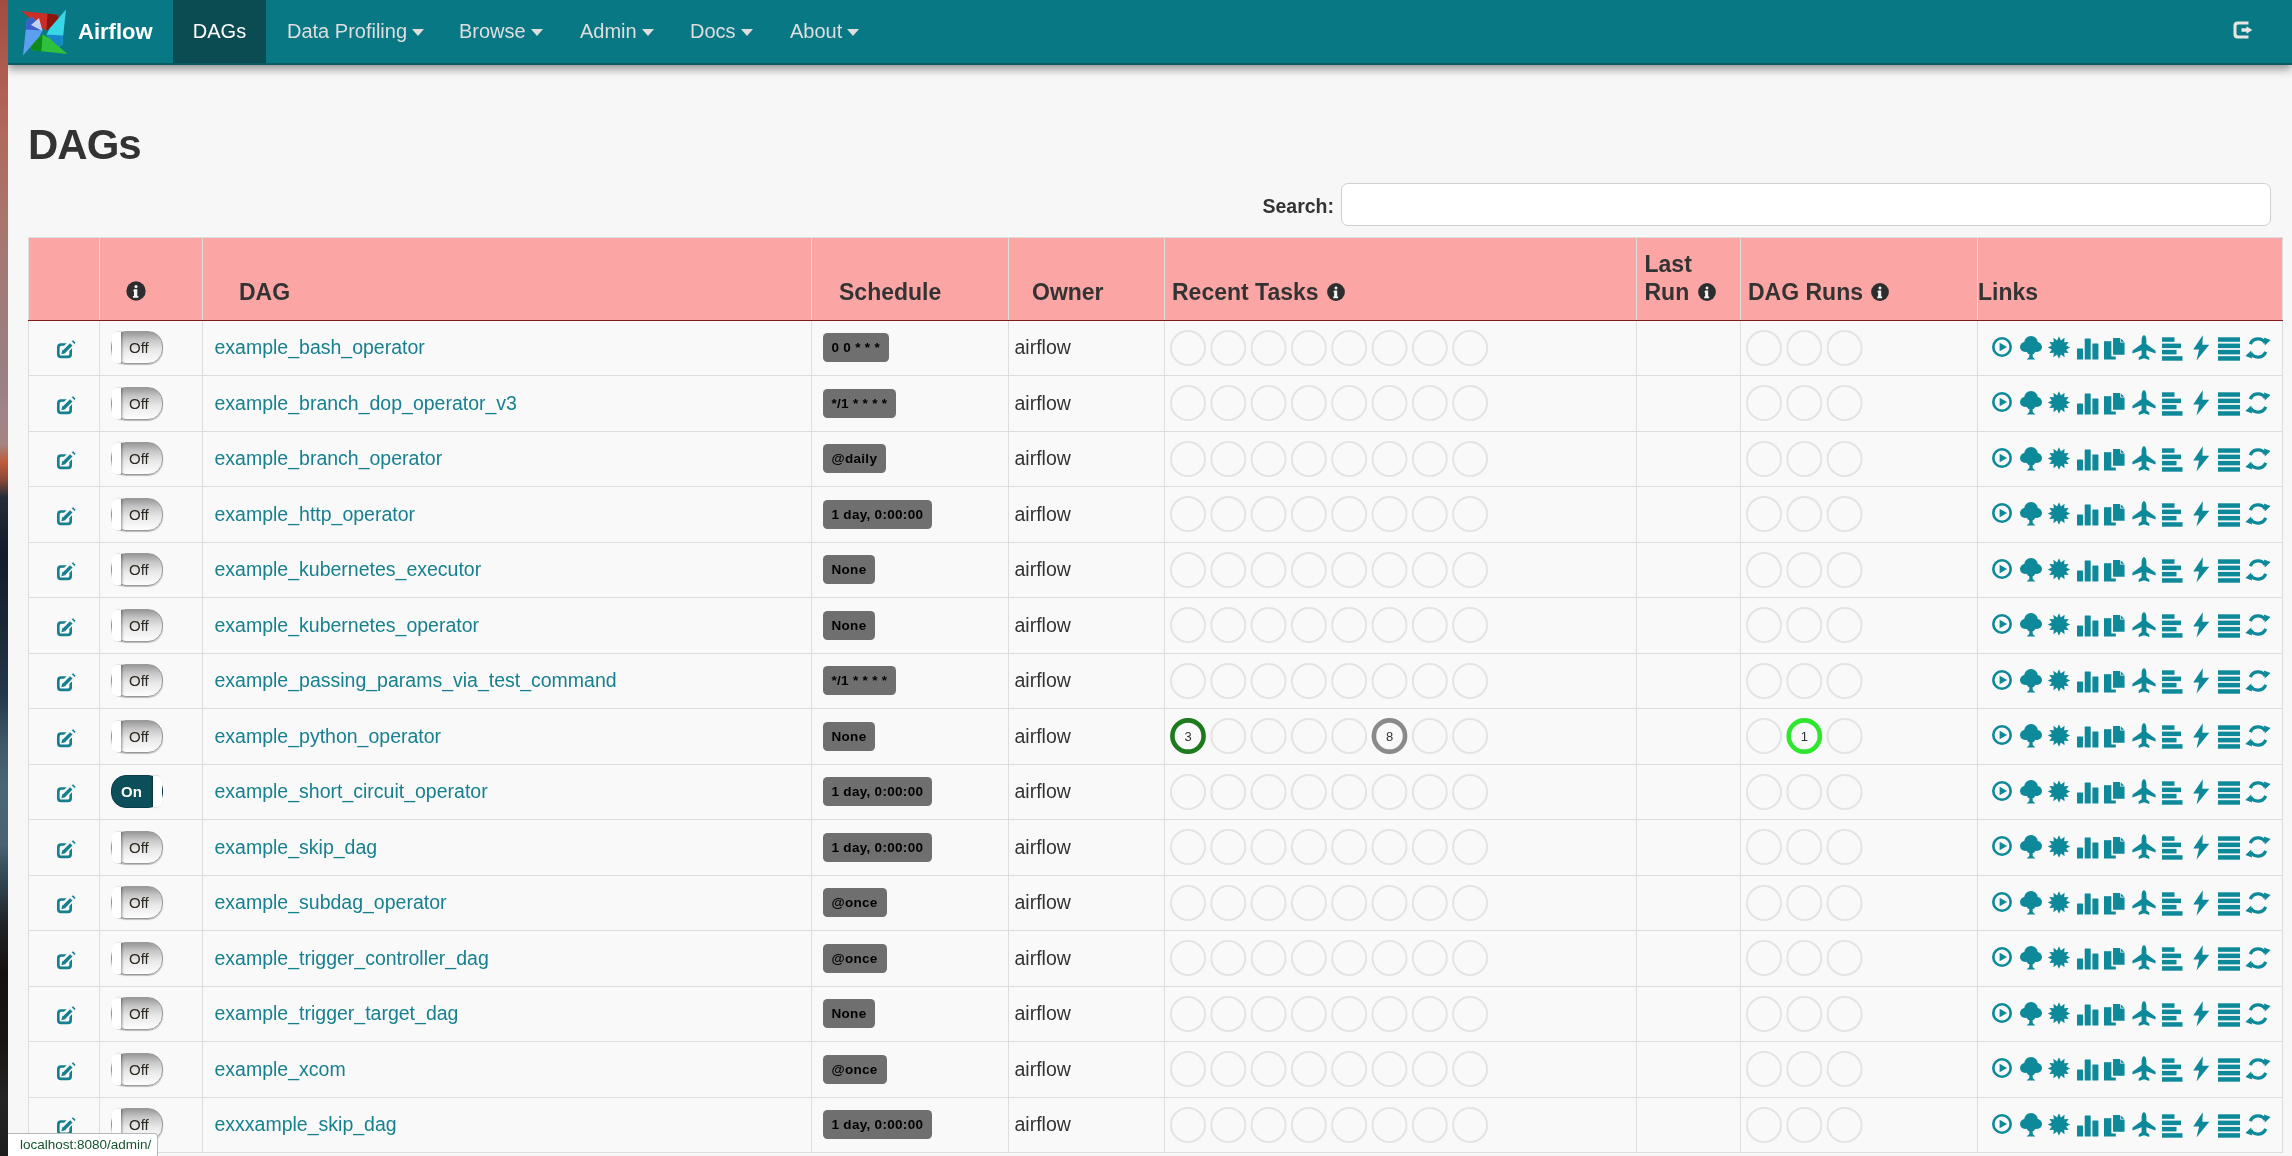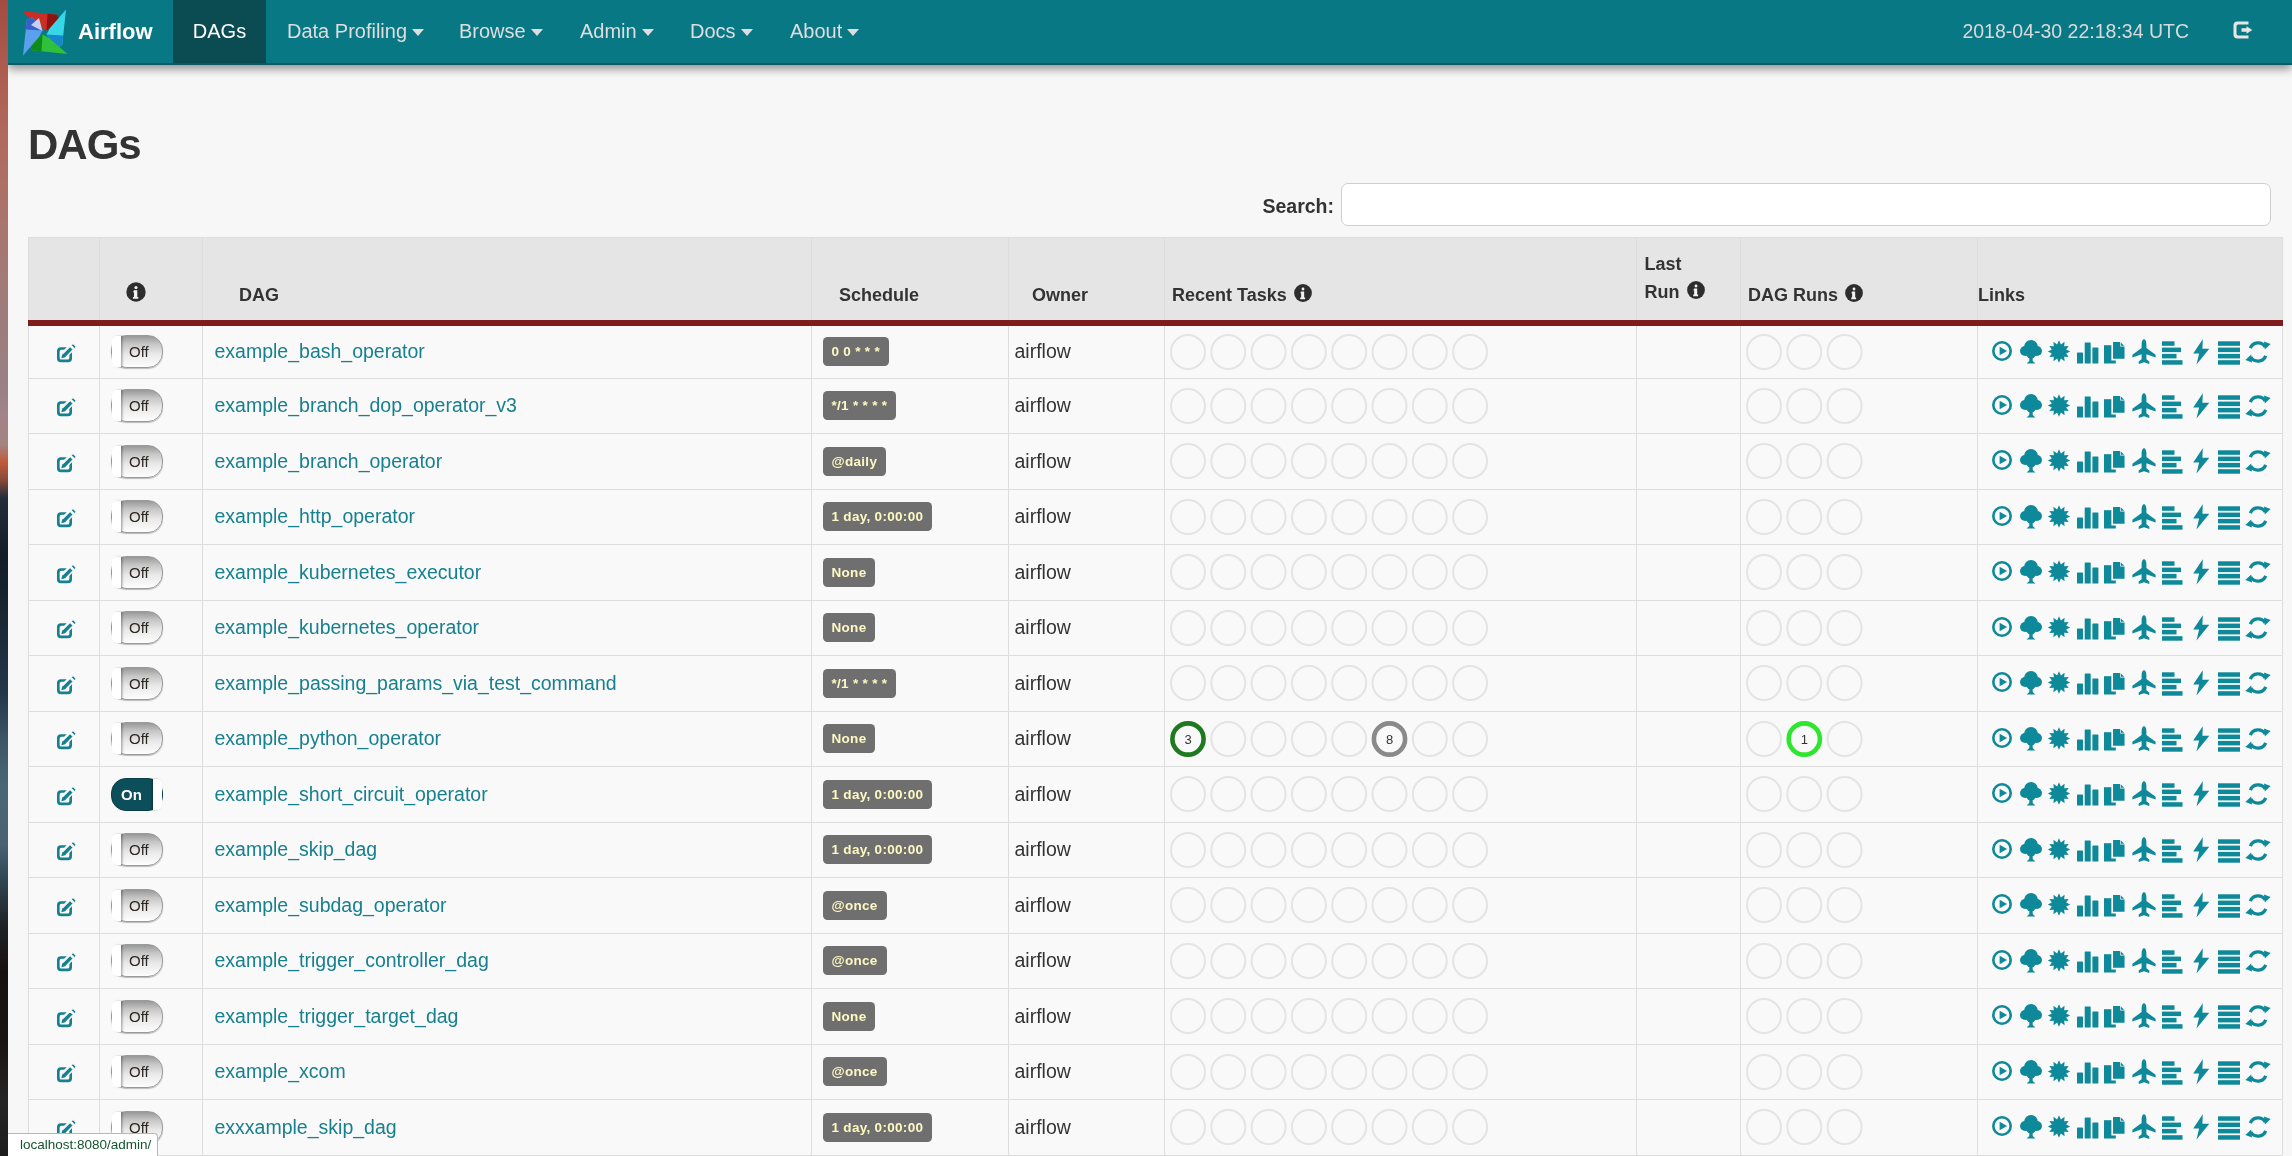--- a/index.html
+++ b/index.html
@@ -28,39 +28,39 @@
 
 
 #h2dags { position:absolute; left:20px; top:121px; font-size:42px; font-weight:bold; color:#333; letter-spacing:-1px; }
 #searchlab { position:absolute; left:1248px; top:195px; width:78px; font-size:19.5px; font-weight:bold; color:#333; text-align:right; }
 #searchbox { position:absolute; left:1333px; top:183px; width:928px; height:41px; background:#fff;
   border:1.5px solid #cfcfcf; border-radius:7px; }
 
 
 #tbl { position:absolute; left:20px; top:237px; border-collapse:collapse; table-layout:fixed; background:#f9f9f9; }
 #tbl th, #tbl td { border:1px solid #dddddd; overflow:hidden; }
-#tbl thead th { background:#e5e5e5; border-bottom:6px solid #7f1d1d; height:67.5px;
-  vertical-align:bottom; font-size:18px; font-weight:bold; color:#333; text-align:left;
+#tbl thead th { background:#fca5a5; border-bottom:1px solid #7f1d1d; height:67.5px;
+  vertical-align:bottom; font-size:23px; font-weight:bold; color:#333; text-align:left;
   padding:0 0 14px 0; }
 #tbl tbody tr { height:55.5px; }
 #tbl tbody td { vertical-align:middle; padding:0; }
 #tbl th.c1 { width:70px; } #tbl th.c2 { width:78px; } #tbl th.c3 { width:572px; } #tbl th.c4 { width:169px; }
 #tbl th.c5 { width:132px; } #tbl th.c6 { width:463.5px; } #tbl th.c7 { width:95.5px; } #tbl th.c8 { width:229px; }
 #tbl th.c9 { width:304px; }
 #tbl th.hdag { padding-left:36px; } #tbl th.hsch { padding-left:27px; } #tbl th.hown { padding-left:23px; }
 #tbl th.hrt { padding-left:7px; } #tbl th.hlr { padding-left:8px; line-height:28px; } #tbl th.hdr { padding-left:7px; }
 #tbl th.hlk { }
 #tbl th.hinfo { text-align:left; padding-left:24px; vertical-align:bottom; }
 #tbl td.c1 { text-align:center; } td.c1 svg { vertical-align:middle; margin-top:2px; }
 #tbl td.c2 { padding-left:11px; }
 #tbl td.c3 { padding-left:11.5px; font-size:19.5px; }
 .dlink { color:#17808f; }
 #tbl td.c4 { padding-left:10.5px; }
 .badge { display:inline-block; height:29px; line-height:29px; border-radius:4.5px; background:#6f6f6f;
-  color:#fef9c3; font-size:13.5px; font-weight:bold; padding:0 9px; letter-spacing:0.3px; }
+  color:#000000; font-size:13.5px; font-weight:bold; padding:0 9px; letter-spacing:0.3px; }
 #tbl td.c5 { padding-left:5.5px; font-size:19.5px; color:#333; }
 #tbl td.c6, #tbl td.c8 { padding-left:4px; }
 .rt { display:block; }
 #tbl td.c9 .links { display:flex; justify-content:center; align-items:center; }
 .lk { margin:0 1.2px; }
 .thi { vertical-align:-3px; }
 
 
 #tip { position:absolute; left:8px; top:1133px; height:22px; line-height:22px; background:#fff;
   border:1px solid #b7b7b7; border-left:none; border-bottom:none; border-top-right-radius:4px; font-size:13.5px; color:#14532d;
@@ -161,21 +161,20 @@
     <svg id="brandlogo" width="56" height="56" viewBox="0 0 56 56">
         <use href="#i-pinwheel"></use>
       </svg>
     <div id="brandtxt">Airflow</div>
     <div class="navitem" id="it-dags">DAGs</div>
     <div class="navitem" style="left:279px">Data Profiling<span class="caret"></span></div>
     <div class="navitem" style="left:451px">Browse<span class="caret"></span></div>
     <div class="navitem" style="left:572px">Admin<span class="caret"></span></div>
     <div class="navitem" style="left:682px">Docs<span class="caret"></span></div>
     <div class="navitem" style="left:782px">About<span class="caret"></span></div>
-    <div id="clock">2018-04-30 22:18:34 UTC</div>
     <svg id="logout" width="24" height="22" viewBox="0 0 24 22">
         <use href="#i-logout"></use>
       </svg>
   </div>
 
   <div id="h2dags">DAGs</div>
   <div id="searchlab">Search:</div>
   <div id="searchbox"></div>
 
   <table id="tbl">

